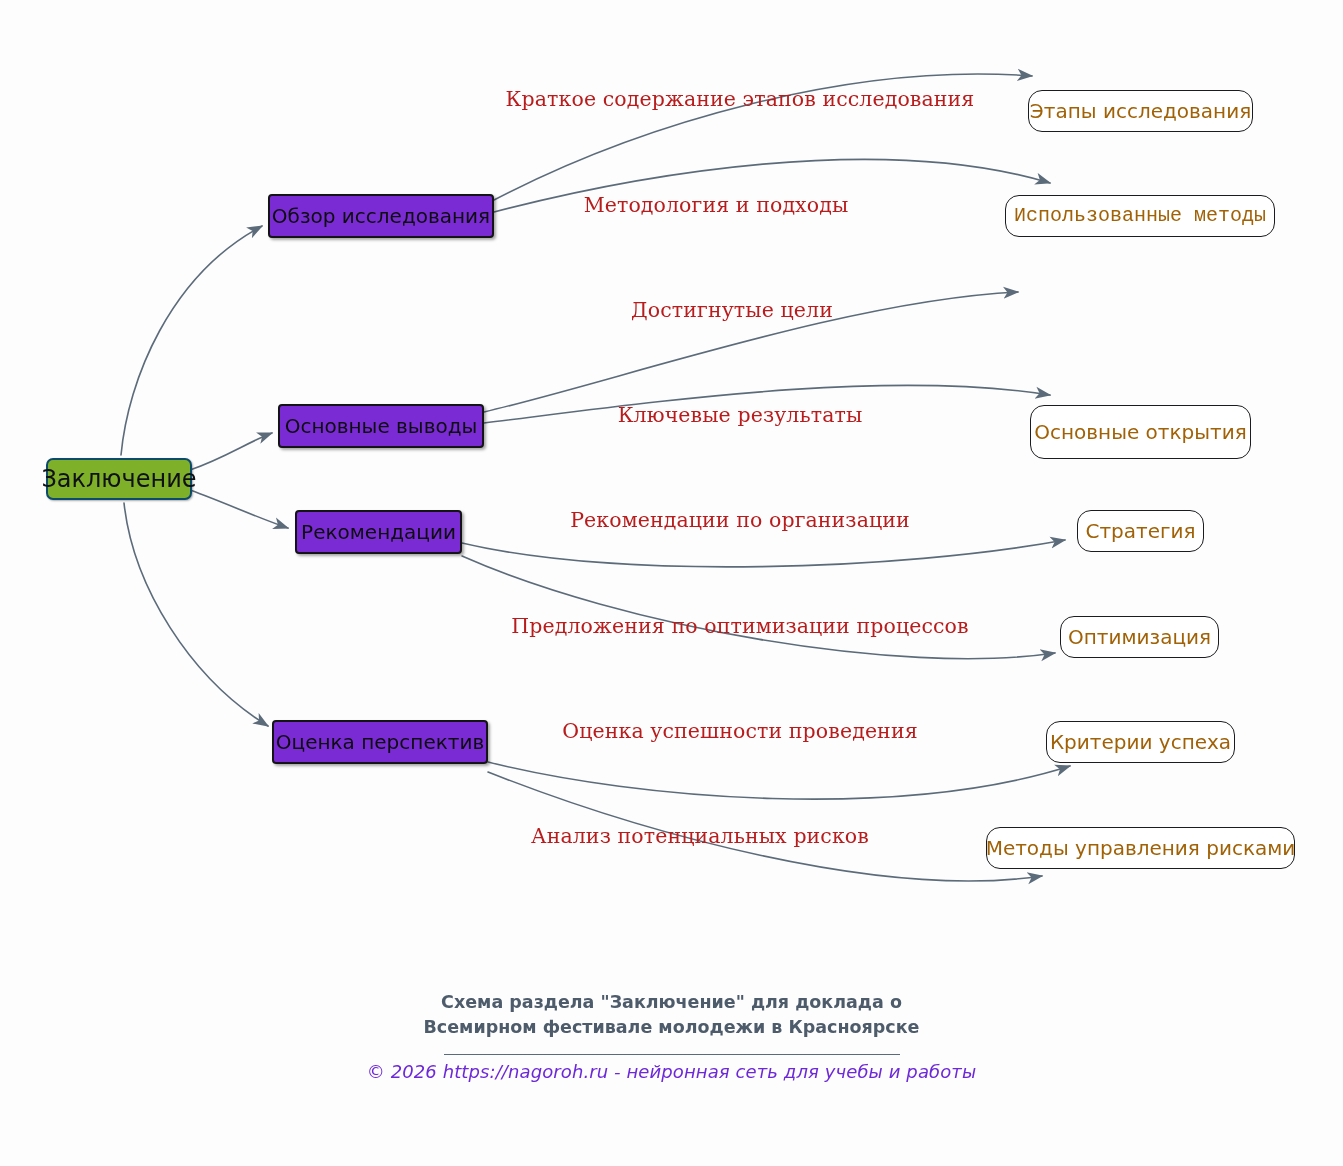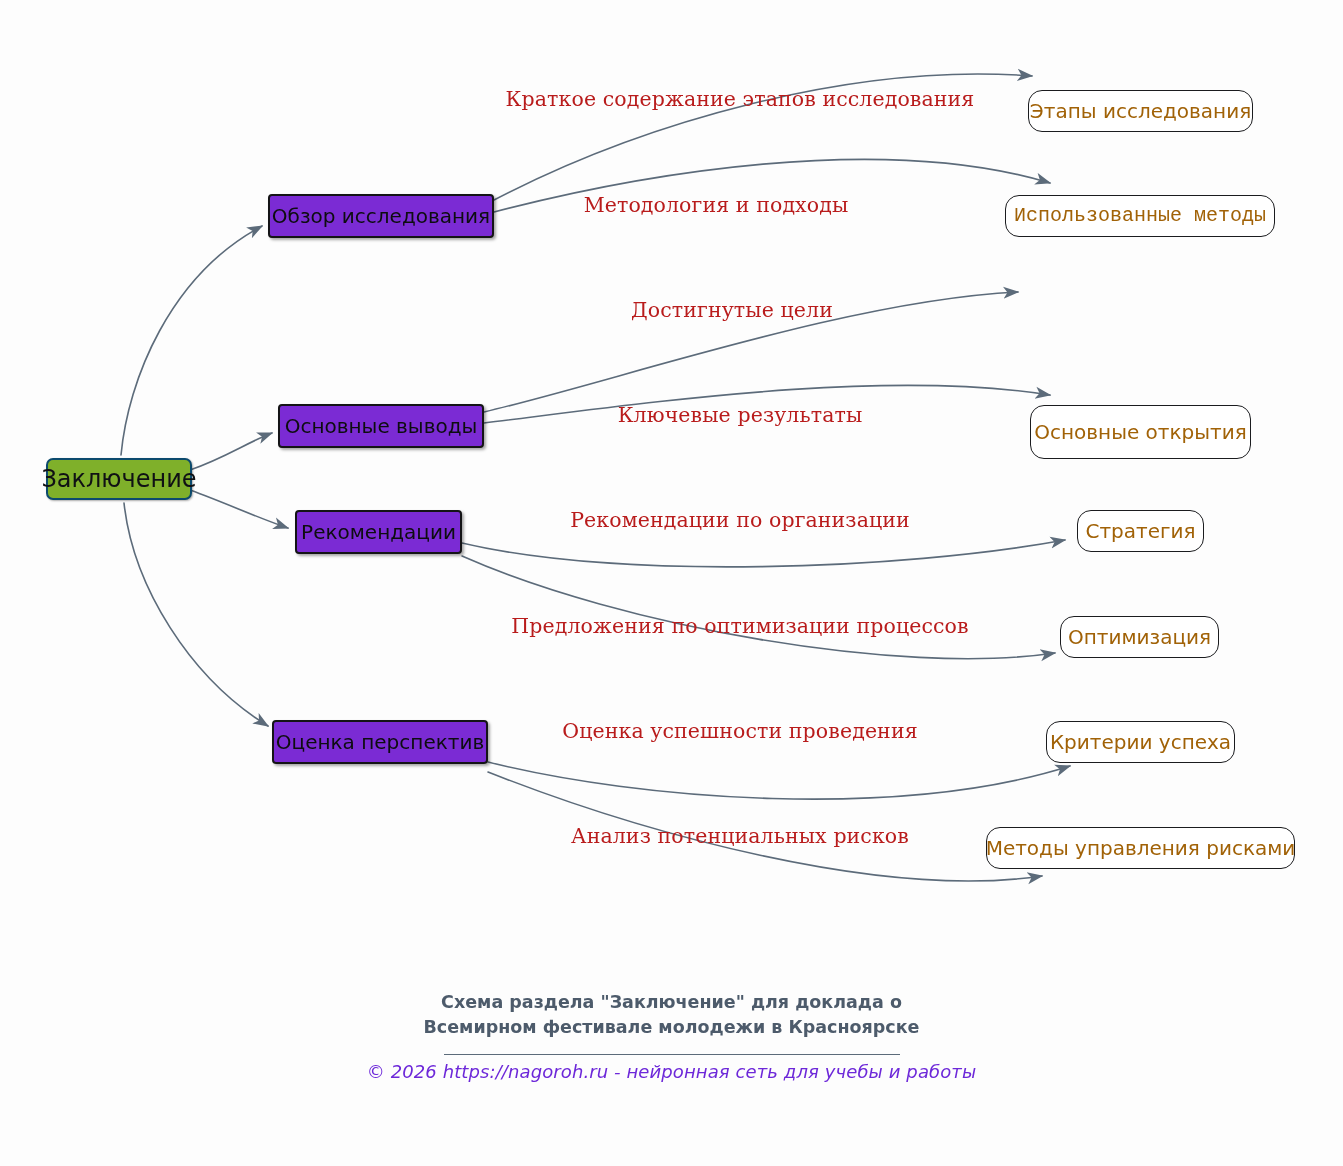--- a/index.html
+++ b/index.html
@@ -193,21 +193,21 @@
   <div class="edge-label" style="left:732px; top:298px;">Достигнутые цели</div>
 
   <div class="edge-label" style="left:740px; top:403px;">Ключевые результаты</div>
 
   <div class="edge-label" style="left:740px; top:508px;">Рекомендации по организации</div>
 
   <div class="edge-label" style="left:740px; top:614px;">Предложения по оптимизации процессов</div>
 
   <div class="edge-label" style="left:740px; top:719px;">Оценка успешности проведения</div>
 
-  <div class="edge-label" style="left:740px; top:824px;">Анализ потенциальных рисков</div>
+  <div class="edge-label" style="left:700px; top:824px;">Анализ потенциальных рисков</div>
 
   <div id="footer" style="top:990px;">
     <div class="footer-title">
       <div>Схема раздела "Заключение" для доклада о</div>
       <div>Всемирном фестивале молодежи в Красноярске</div>
     </div>
     <div class="footer-rule"></div>
     <div class="footer-copy">© 2026 https://nagoroh.ru - нейронная сеть для учебы и работы</div>
   </div>
 

